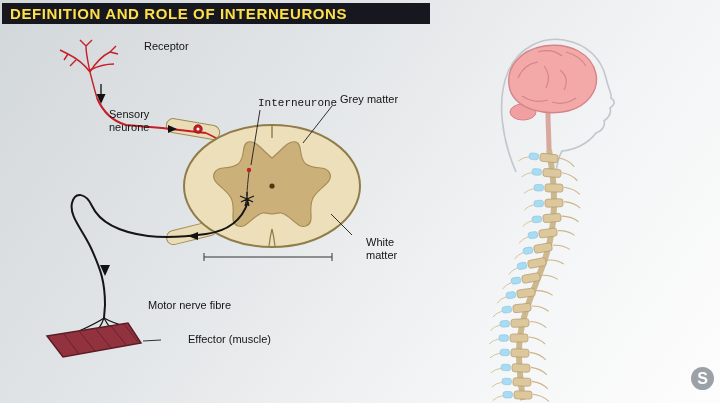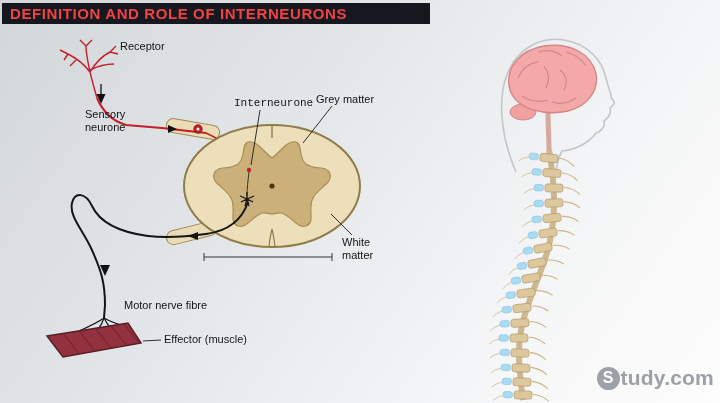--- a/index.html
+++ b/index.html
@@ -1,24 +1,24 @@
 <!DOCTYPE html>
 <html><head>
 <meta charset="utf-8">
 <style>
   * { margin:0; padding:0; box-sizing:border-box; }
   html,body { width:720px; height:403px; }
   body { font-family:"Liberation Sans", sans-serif; }
   .stage { position:relative; width:720px; height:403px; overflow:hidden;
     background: linear-gradient(125deg, #d2d7da 0%, #e3e6e8 38%, #f4f5f6 72%, #fdfdfd 100%); }
   .header-bar { position:absolute; left:2px; top:3px; width:428px; height:21px;
-    background:#17171f; color:#ef4444; display:flex; align-items:center;
+    background:#17171f; color:#fde047; display:flex; align-items:center;
     padding-left:8px; font-size:15px; font-weight:bold; letter-spacing:0.6px; }
   .art { position:absolute; left:0; top:0; width:720px; height:403px; }
-  .label { position:absolute; font-size:11px; line-height:1.22; color:#141414; white-space:pre-line; }
+  .label { position:absolute; font-size:11px; line-height:1.22; color:#141414; white-space:pre-line;margin-left:24px; }
   .caption { text-align:center; }
   .watermark { position:absolute; right:6px; bottom:13px; display:flex; align-items:center; gap:1px; }
   .wm-circle { width:23px; height:23px; border-radius:50%; background:#9ba1a6; color:#fff;
     font-weight:bold; font-size:16px; display:flex; align-items:center; justify-content:center; }
   .wm-text { font-size:21px; color:#9ba1a6; font-weight:600; letter-spacing:0.2px; }
 </style>
 </head>
 <body>
 
 <div class="stage">
@@ -164,16 +164,15 @@
   <div class="label" style="left:316px; top:93px;">Grey matter</div>
   <div class="label" style="left:342px; top:236px;">White
 matter</div>
   <div class="label" style="left:124px; top:299px;">Motor nerve fibre</div>
   <div class="label" style="left:164px; top:333px;">Effector (muscle)</div>
 
   <div class="watermark">
     <span class="wm-circle">
       <span>S</span>
     </span>
-    <span class="wm-text">tudy.com</span>
   </div>
 
 </div>
 
 </body></html>

